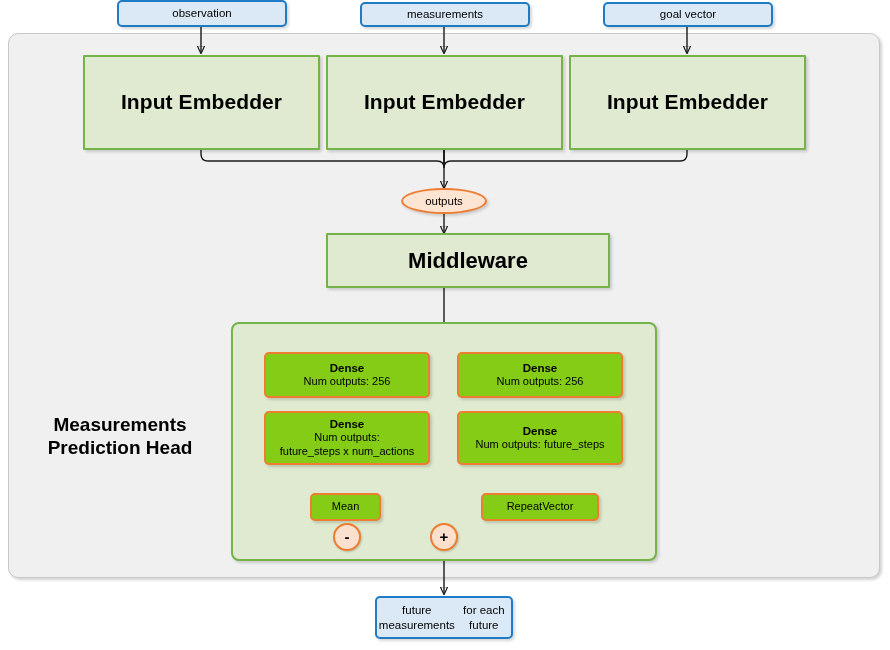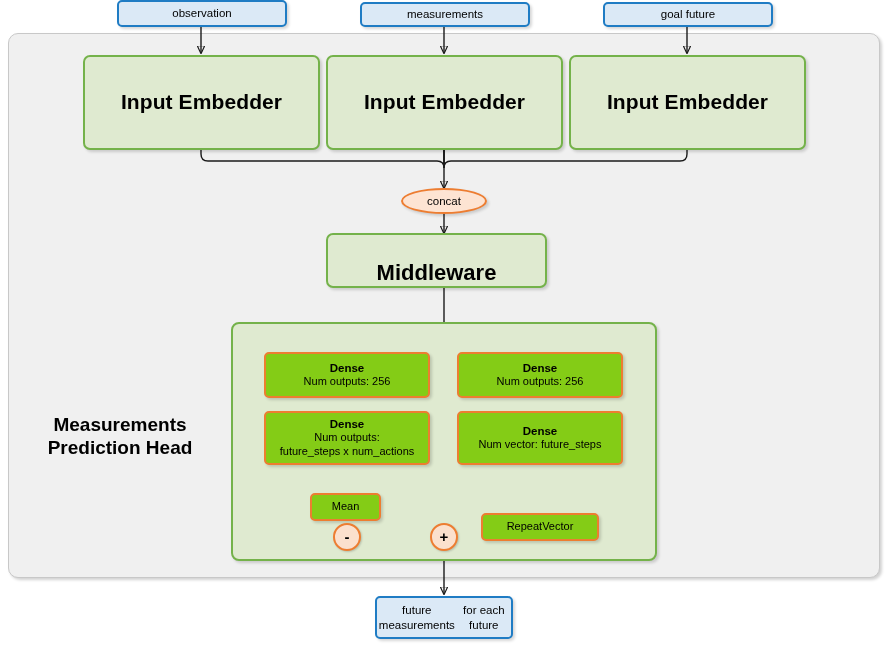--- a/index.html
+++ b/index.html
@@ -36,21 +36,21 @@
     background: #f0f0f0;
     border: 1px solid #c8c8c8;
     border-radius: 10px;
     box-shadow: 2px 2px 3px rgba(0,0,0,0.18);
   }
 
   
   .green-box {
     background: #dfead0;
     border: 2.5px solid #74b24a;
-    border-radius: 7px;
+    border-radius: 1px;
     box-shadow: 2px 2px 3px rgba(0,0,0,0.16);
   }
   .green-box.head-group {
     border-radius: 8px;
   }
 
   
   .blue-box {
     background: #dbe9f6;
     border: 2.5px solid #1f7cc4;
@@ -168,38 +168,38 @@
     <line x1="444" y1="551" x2="444" y2="594" marker-end="url(#arrow)"></line>
   </svg>
 
   <div class="node blue-box" style="left:117px; top:0; width:170px; height:27px;">
     <span>observation</span>
   </div>
   <div class="node blue-box" style="left:360px; top:2px; width:170px; height:25px;">
     <span>measurements</span>
   </div>
   <div class="node blue-box" style="left:603px; top:2px; width:170px; height:25px;">
-    <span>goal future</span>
+    <span>goal vector</span>
   </div>
 
   <div class="node green-box" style="left:83px; top:55px; width:237px; height:95px;">
     <span class="embedder-label">Input Embedder</span>
   </div>
   <div class="node green-box" style="left:326px; top:55px; width:237px; height:95px;">
     <span class="embedder-label">Input Embedder</span>
   </div>
   <div class="node green-box" style="left:569px; top:55px; width:237px; height:95px;">
     <span class="embedder-label">Input Embedder</span>
   </div>
 
   <div class="node ellipse" style="left:401px; top:188px; width:86px; height:26px;">
-    <span>concat</span>
-  </div>
-
-  <div class="node green-box" style="left:326px; top:233px; width:221px; height:55px;align-items:flex-end;">
+    <span>outputs</span>
+  </div>
+
+  <div class="node green-box" style="left:326px; top:233px; width:284px; height:55px;">
     <span class="middleware-label">Middleware</span>
   </div>
 
   <div class="node green-box head-group" style="left:231px; top:322px; width:426px; height:239px;"></div>
 
   <div class="head-title" style="left:20px; top:413px; width:200px;">
     <div>Measurements</div>
     <div>Prediction Head</div>
   </div>
 
@@ -214,28 +214,28 @@
     <span>future_steps x num_actions</span>
   </div>
 
   <div class="node orange-box" style="left:457px; top:352px; width:166px; height:46px;">
     <span class="ttl">Dense</span>
     <span>Num outputs: 256</span>
   </div>
 
   <div class="node orange-box" style="left:457px; top:411px; width:166px; height:54px;">
     <span class="ttl">Dense</span>
-    <span>Num vector: future_steps</span>
+    <span>Num outputs: future_steps</span>
   </div>
 
   <div class="node orange-box" style="left:262px; top:493px; width:71px; height:28px;margin-left:48px;">
     <span>Mean</span>
   </div>
 
-  <div class="node orange-box" style="left:481px; top:493px; width:118px; height:28px;margin-top:20px;">
+  <div class="node orange-box" style="left:481px; top:493px; width:118px; height:28px;">
     <span>RepeatVector</span>
   </div>
 
   <div class="node op-circle" style="left:333px; top:523px; width:28px; height:28px;">
     <span>-</span>
   </div>
 
   <div class="node op-circle" style="left:430px; top:523px; width:28px; height:28px;">
     <span>+</span>
   </div>

